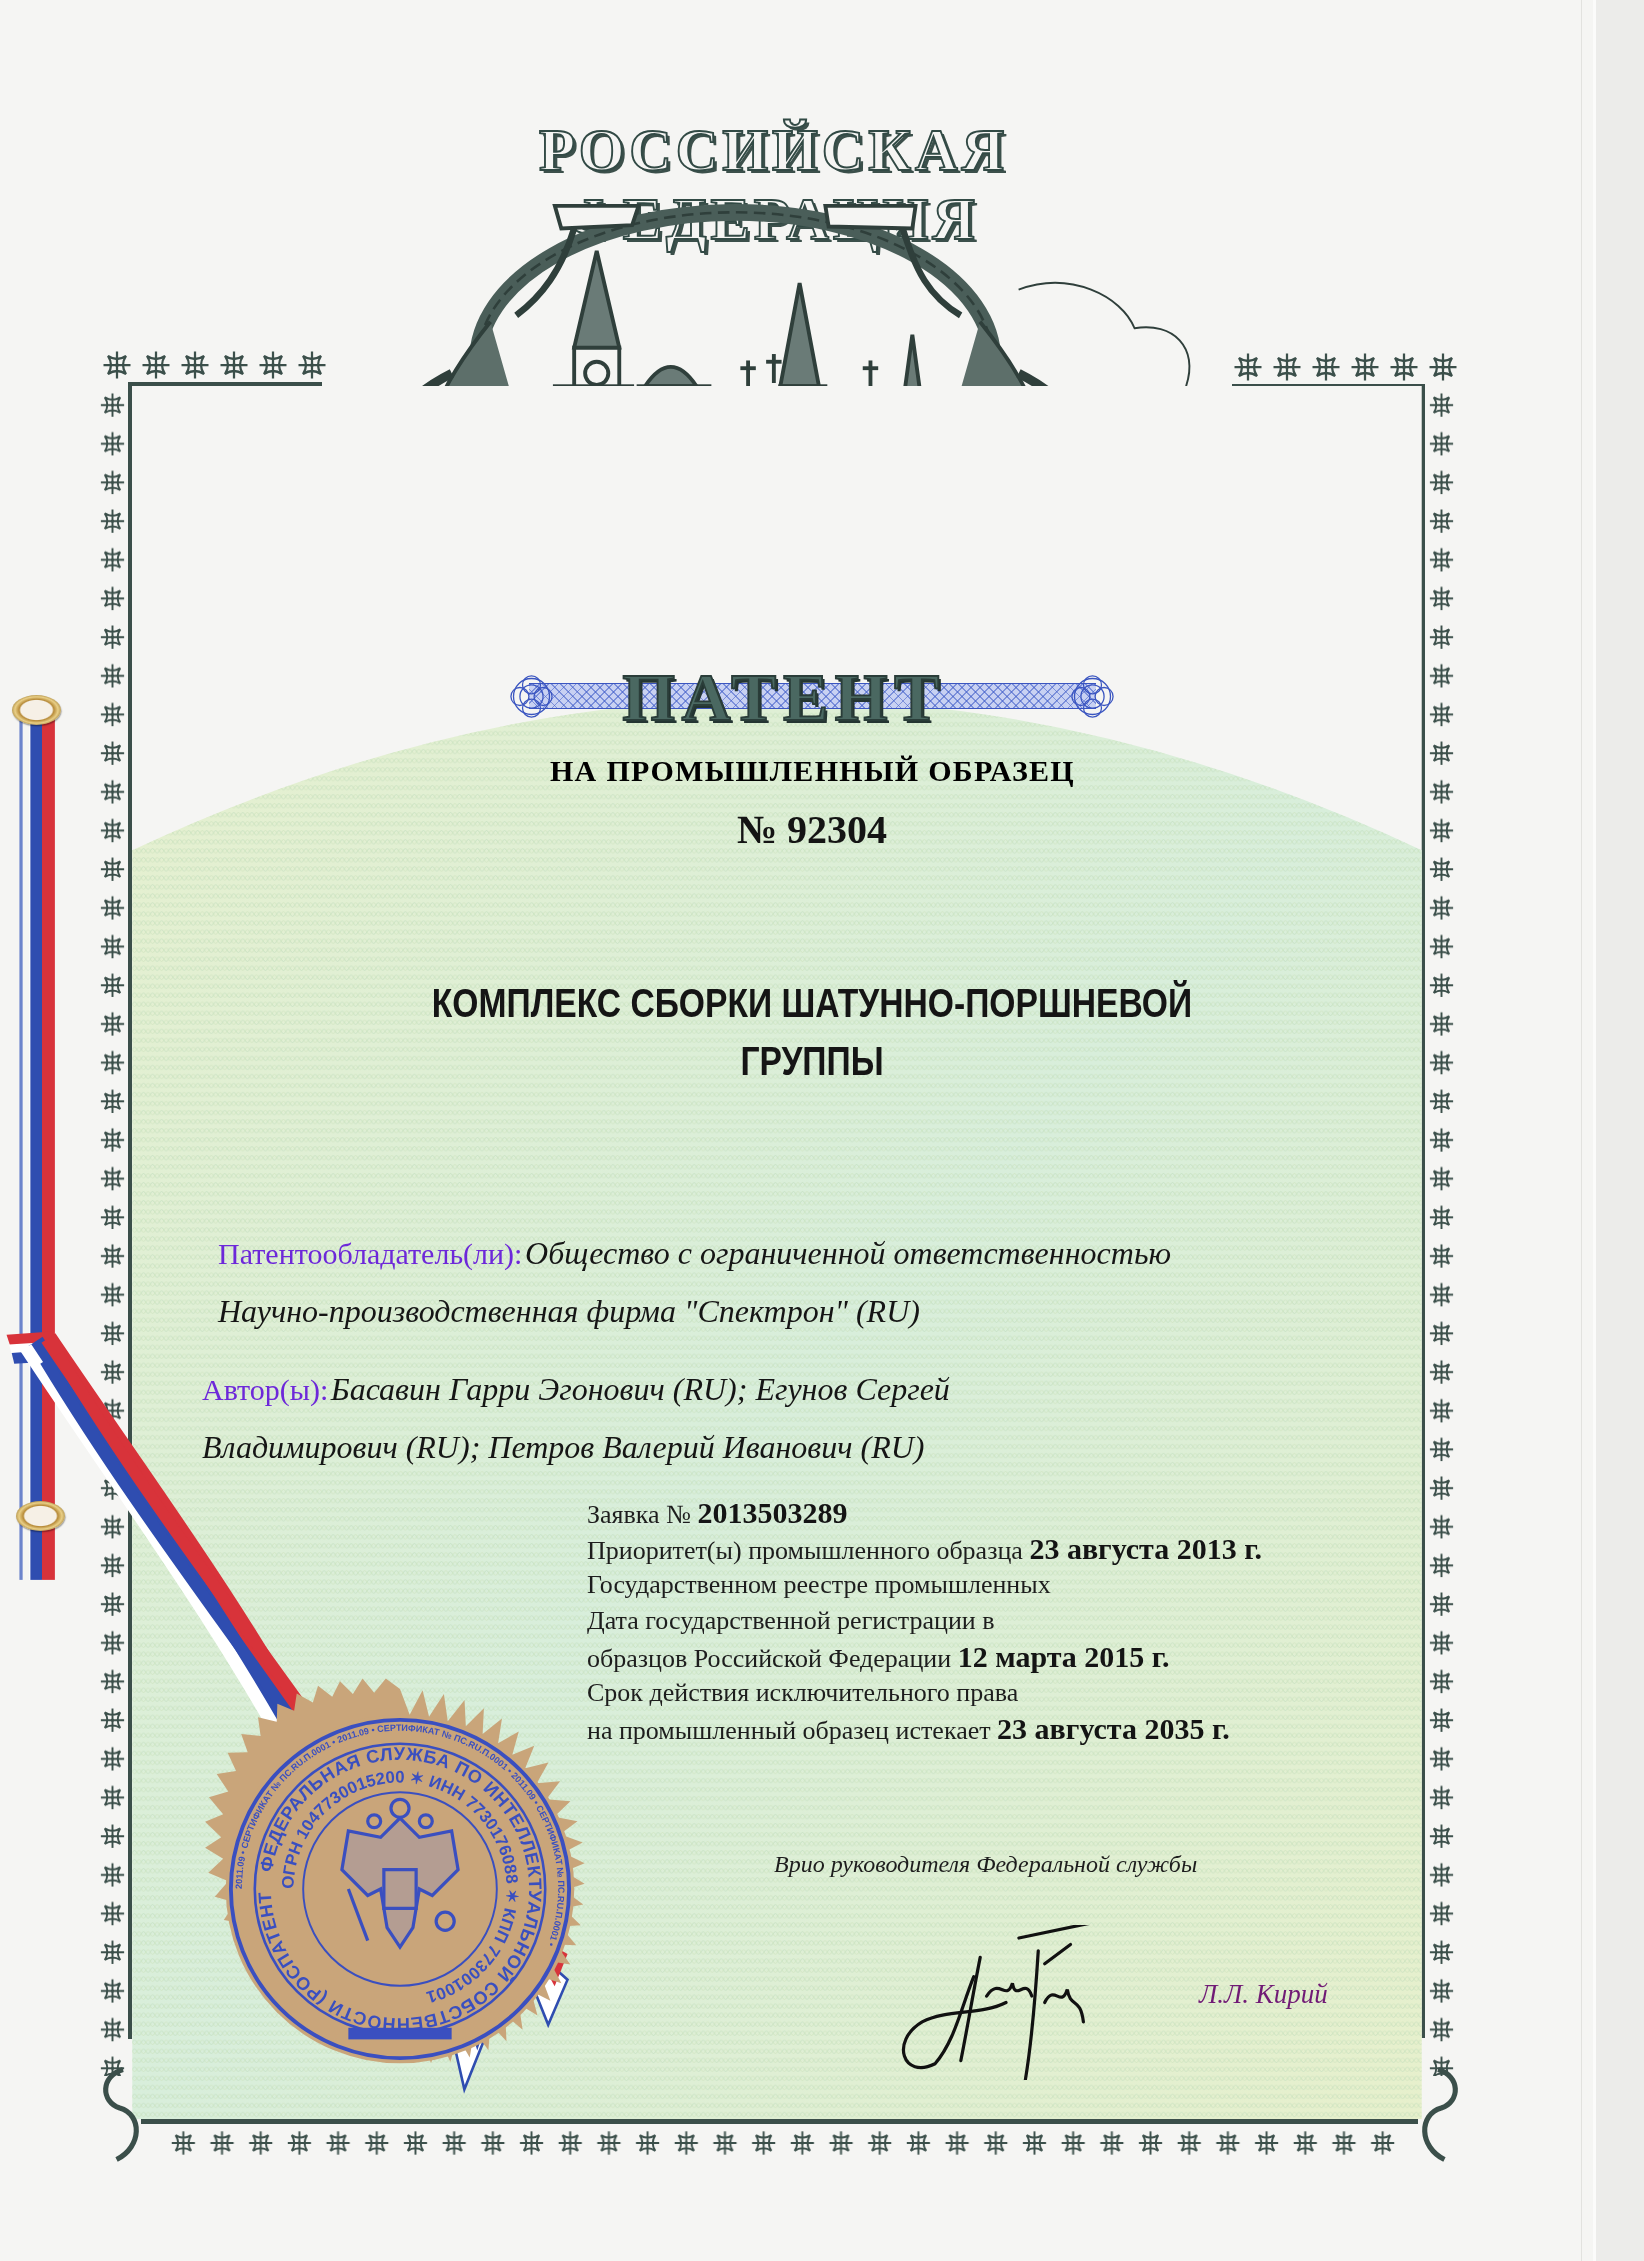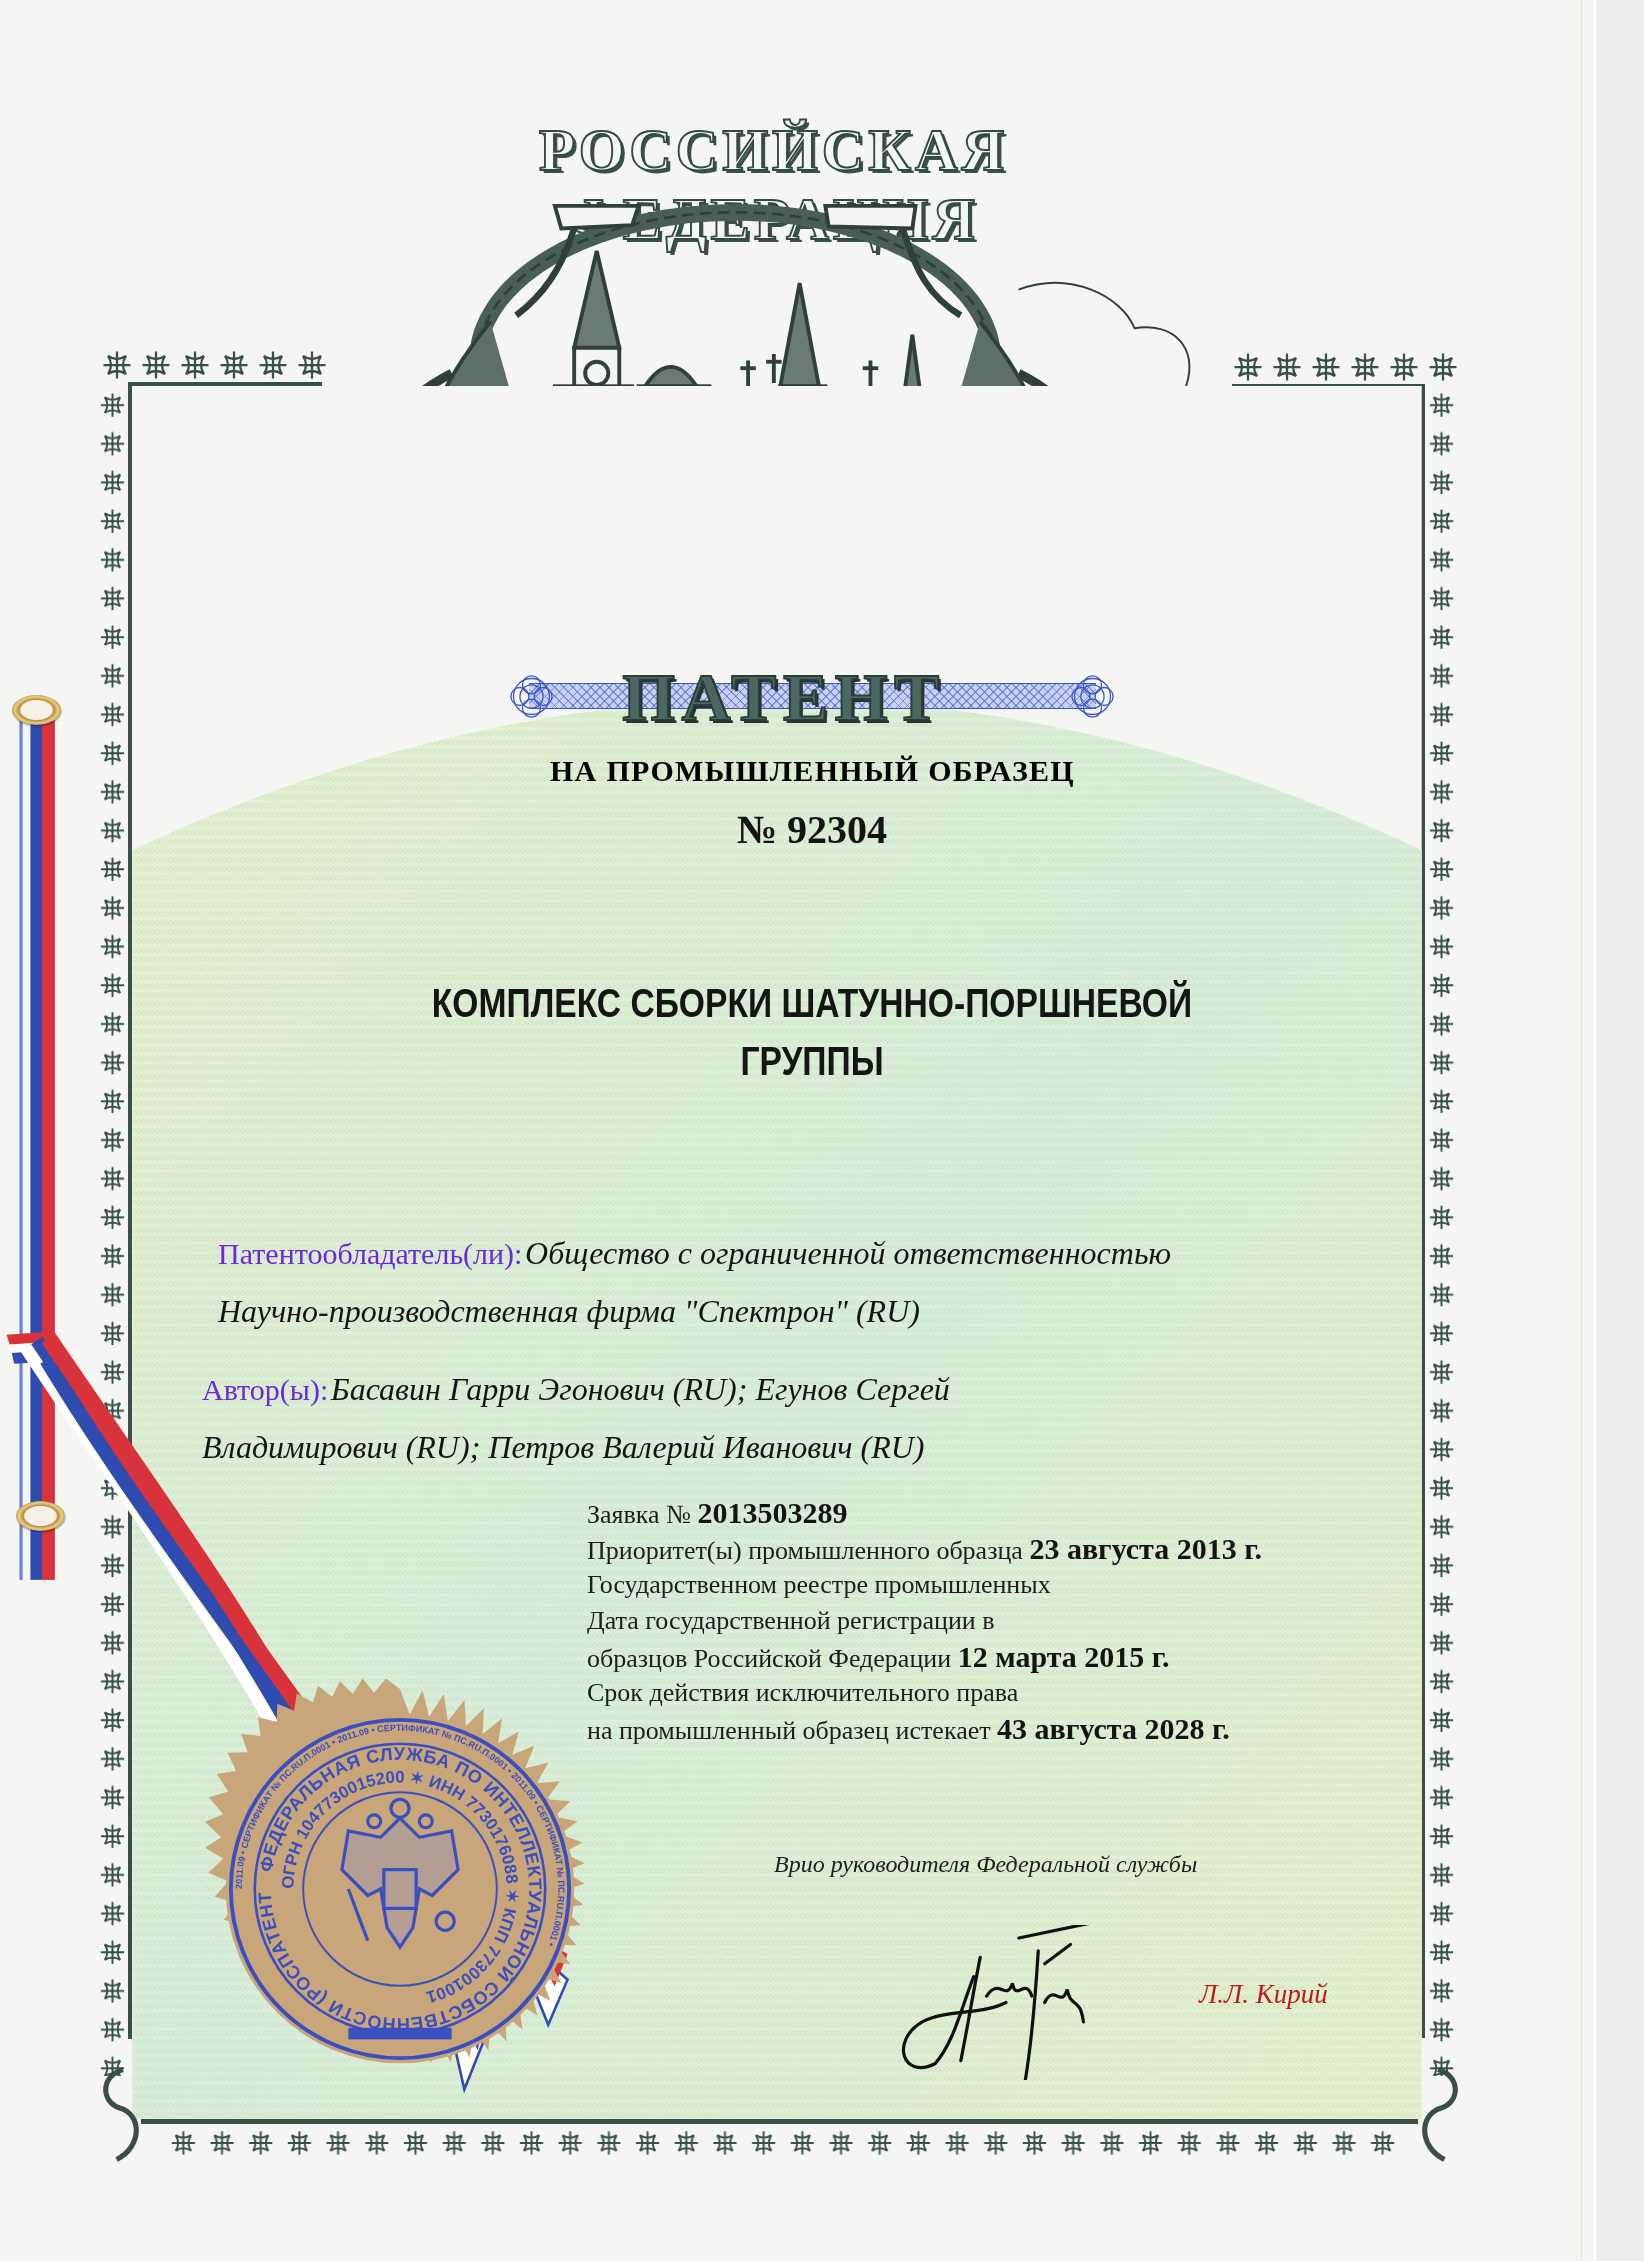--- a/index.html
+++ b/index.html
@@ -91,21 +91,21 @@
 
   .holder-block { position: absolute; left: 218px; top: 1228px; width: 1173px; line-height: 50px; }
   .authors-block { position: absolute; left: 202px; top: 1364px; width: 1173px; line-height: 50px; }
 
   .reg-block { position: absolute; left: 587px; top: 1495px; width: 806px; }
   .reg-line { font-size: 26px; line-height: 36px; color: #1d1d1d; white-space: nowrap; height: 36px;}
   .reg-line b { font-size: 30px; font-weight: bold; color: #141414; }
 
   .sign-block { position: absolute; left: 774px; top: 1844px; width: 613px; }
   .sign-title { font-style: italic; font-size: 24px; line-height: 40px; color: #1d1d1d; }
-  .signer { position:absolute; left: 1199px; top: 1979px; font-style: italic; font-size: 27px; color:#b91c1c;}
+  .signer { position:absolute; left: 1199px; top: 1979px; font-style: italic; font-size: 27px; color:#701a75;}
   .signature { position:absolute; left: 877px; top: 1925px; width: 258px; height: 155px; }
 
   .seal { position:absolute; left: 187px; top: 1676px; width: 426px; height: 426px; }
   .ribbon { position:absolute; left:0; top:0; width: 645px; height: 2128px; pointer-events:none; }
   .grommet {
     position:absolute; width: 49px; height: 30px; border-radius: 50%;
     background: radial-gradient(ellipse at center, #f6f0e6 0 45%, #b88c3a 50%, #e9cf86 62%, #8d6a24 80%, #5a4417 100%);
     box-shadow: 0.6px 1.3px 1.3px rgba(0,0,0,.35);
   }
 </style>
@@ -362,21 +362,21 @@
     </div>
     <div class="reg-line">Государственном реестре промышленных</div>
     <div class="reg-line">Дата государственной регистрации в</div>
     <div class="reg-line">
       <span>образцов Российской Федерации</span>
       <b>12 марта 2015 г.</b>
     </div>
     <div class="reg-line">Срок действия исключительного права</div>
     <div class="reg-line">
       <span>на промышленный образец истекает</span>
-      <b>43 августа 2028 г.</b>
+      <b>23 августа 2035 г.</b>
     </div>
   </div>
 
   <div class="sign-block">
     <div class="sign-title">Врио руководителя Федеральной службы</div>
   </div>
   <svg class="signature" viewBox="0 0 400 240">
     <g fill="none" stroke="#111" stroke-width="5" stroke-linecap="round">
       <path d="M150 80 C 130 130 120 180 90 215 C 40 240 20 180 70 150 C 110 130 160 140 200 120"></path>
       <path d="M160 50 C 150 100 140 160 130 210"></path>

